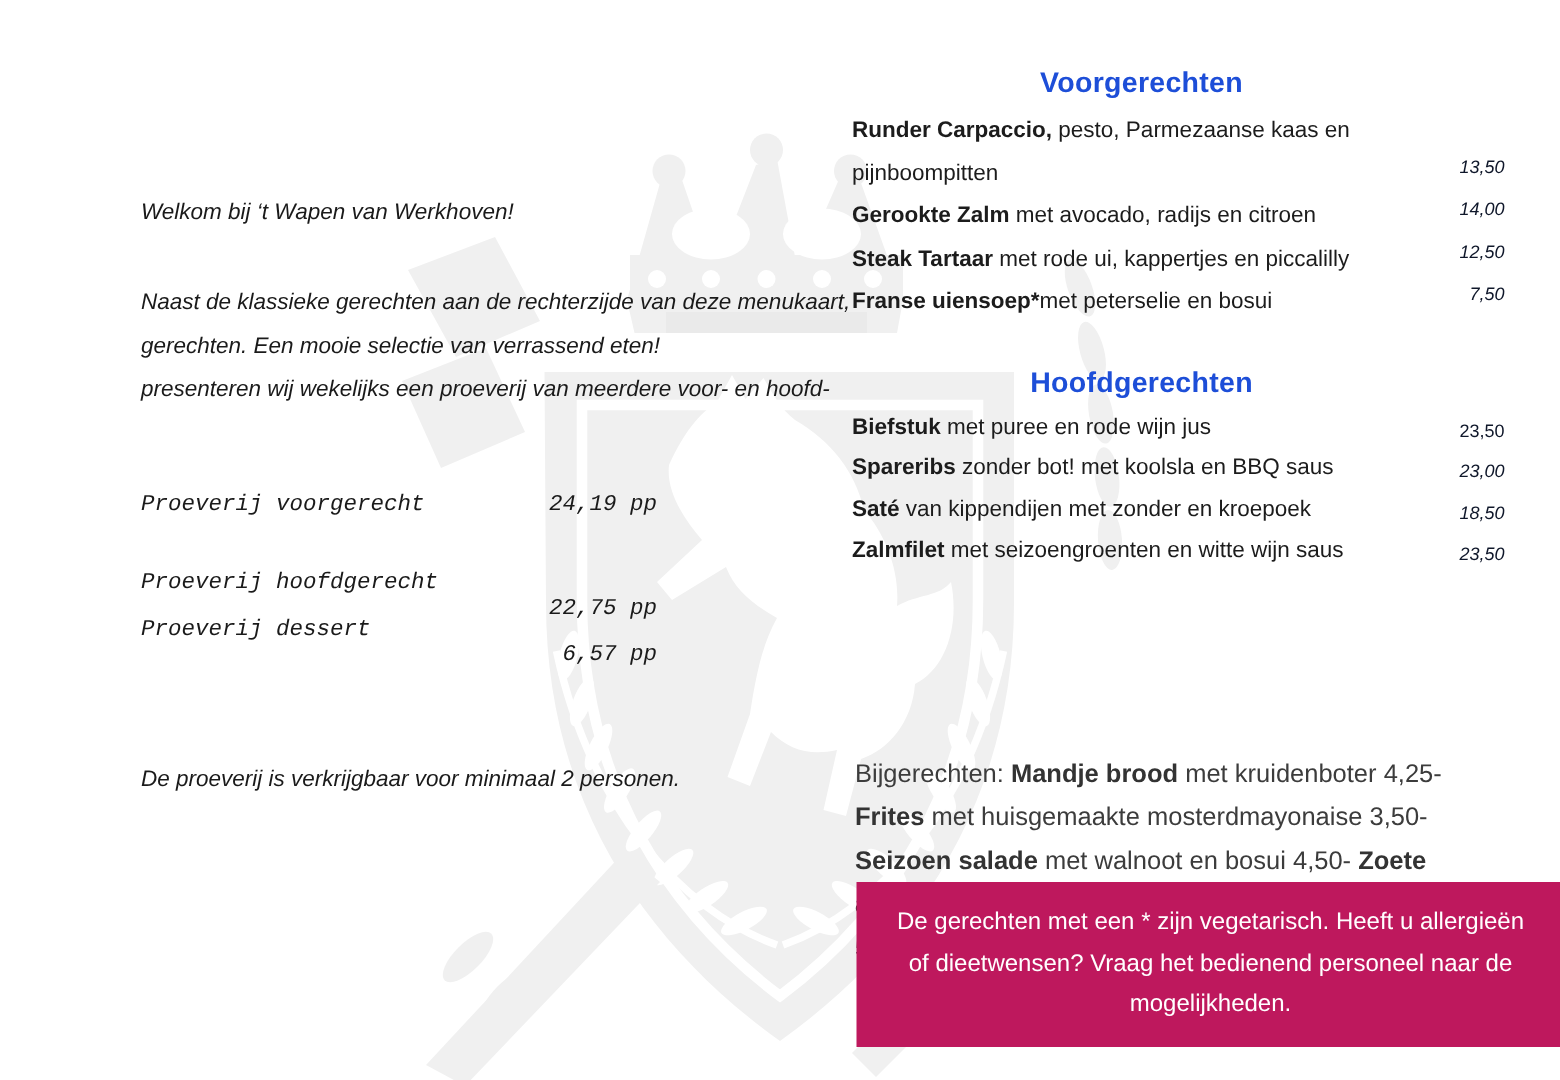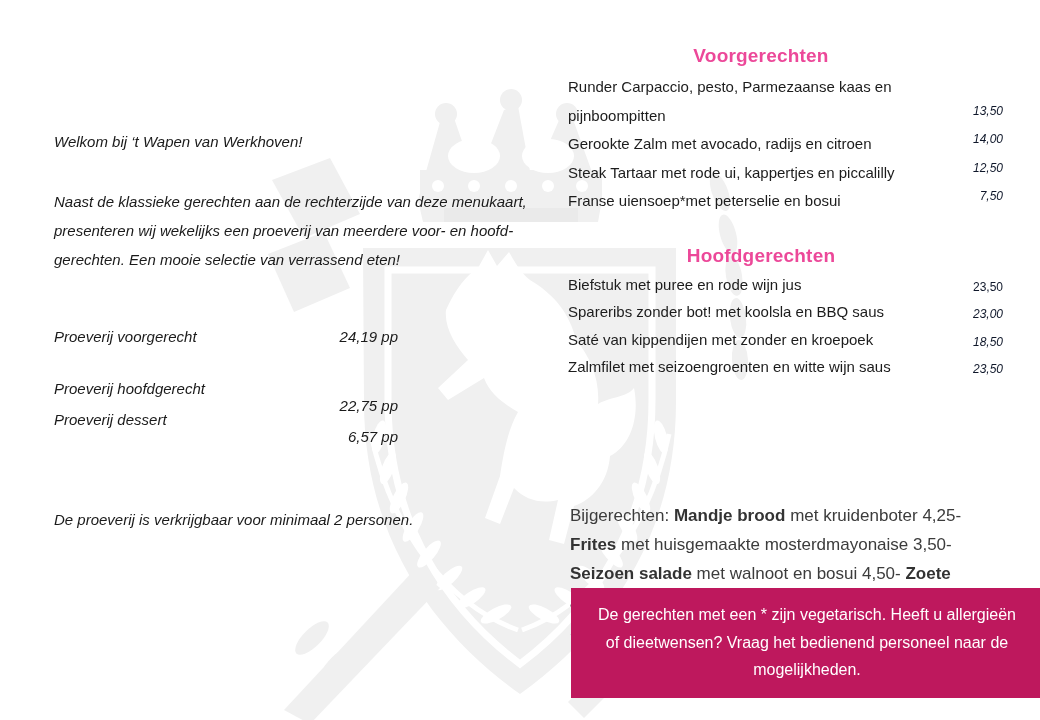--- a/index.html
+++ b/index.html
@@ -6,41 +6,41 @@
   body{
     width:1040px;height:720px;position:relative;overflow:hidden;
     background:#ffffff;
     font-family:"Liberation Sans","DejaVu Sans",sans-serif;
     color:#1c1c1c;
   }
   .layer{position:absolute;}
   
   #crest{position:absolute;left:268px;top:62px;width:504px;height:658px;z-index:0;}
   
-  .leftcol{z-index:2;font-style:italic;color:#1a1a1a;font-size:15px;}
+  .leftcol{z-index:2;font-style:italic;color:#1a1a1a;font-size:15px;margin-left:40px;}
   #welcome{left:54px;top:133px;width:420px;}
   #intro{left:54px;top:187px;width:480px;line-height:29px;}
-  .tastrow{left:54px;width:344px;display:flex;justify-content:space-between;}
+  .tastrow{left:54px;width:344px;display:flex;justify-content:space-between;font-family:Liberation Mono, monospace;}
   #tast0{top:328px;} #tast1{top:380px;flex-direction:column;} #tast2{top:411px;flex-direction:column;}
   .tastprice{text-align:right;}
   #minnote{left:54px;top:511px;width:440px;}
   
   .rightcol{z-index:2;}
   .menu-heading{
     left:568px;width:386px;text-align:center;
-    font-weight:bold;font-size:19px;color:#ec4899;letter-spacing:.2px;
+    font-weight:bold;font-size:19px;color:#1d4ed8;letter-spacing:.2px;
   }
   #starters-heading{top:45px;}
   #mains-heading{top:245px;}
   .menulist{left:568px;width:437px;list-style:none;margin:0;padding:0;}
   #starters-list{top:73px;}
   #mains-list{top:271px;}
   .mi{position:relative;padding-right:78px;font-size:15px;line-height:28.5px;}
   #mains-list .mi{line-height:27.4px;}
-  .mi .nm{font-weight:normal;}
+  .mi .nm{font-weight:bold;}
   .mi .pr{
     position:absolute;right:2px;bottom:5px;width:70px;text-align:right;
     font-size:12px;font-style:italic;color:#0f172a;
   }
   #mains-list .mi .pr{bottom:auto;top:3px;}
   .pr.upright{font-style:normal;}
   
   #sides{left:570px;top:501px;width:437px;font-size:17px;line-height:29px;color:#3c3c3c;}
   #sides b{color:#333;}
   
@@ -129,22 +129,22 @@
     <ellipse cx="70" cy="602" rx="22" ry="9" transform="rotate(-45 70 602)"></ellipse>
     <ellipse cx="44" cy="576" rx="22" ry="9" transform="rotate(-45 44 576)"></ellipse>
     <polygon points="300,640 342,598 358,614 316,656"></polygon>
   </g>
 </svg>
 
 <div id="welcome" class="layer leftcol">Welkom bij ‘t Wapen van Werkhoven!</div>
 
 <div id="intro" class="layer leftcol">
   <div>Naast de klassieke gerechten aan de rechterzijde van deze menukaart,</div>
+  <div>gerechten. Een mooie selectie van verrassend eten!</div>
   <div>presenteren wij wekelijks een proeverij van meerdere voor- en hoofd-</div>
-  <div>gerechten. Een mooie selectie van verrassend eten!</div>
 </div>
 
 <div id="tast0" class="layer leftcol tastrow">
   <span class="tastlabel">Proeverij voorgerecht</span>
   <span class="tastprice">24,19 pp</span>
 </div>
 <div id="tast1" class="layer leftcol tastrow">
   <span class="tastlabel">Proeverij hoofdgerecht</span>
   <span class="tastprice">22,75 pp</span>
 </div>

